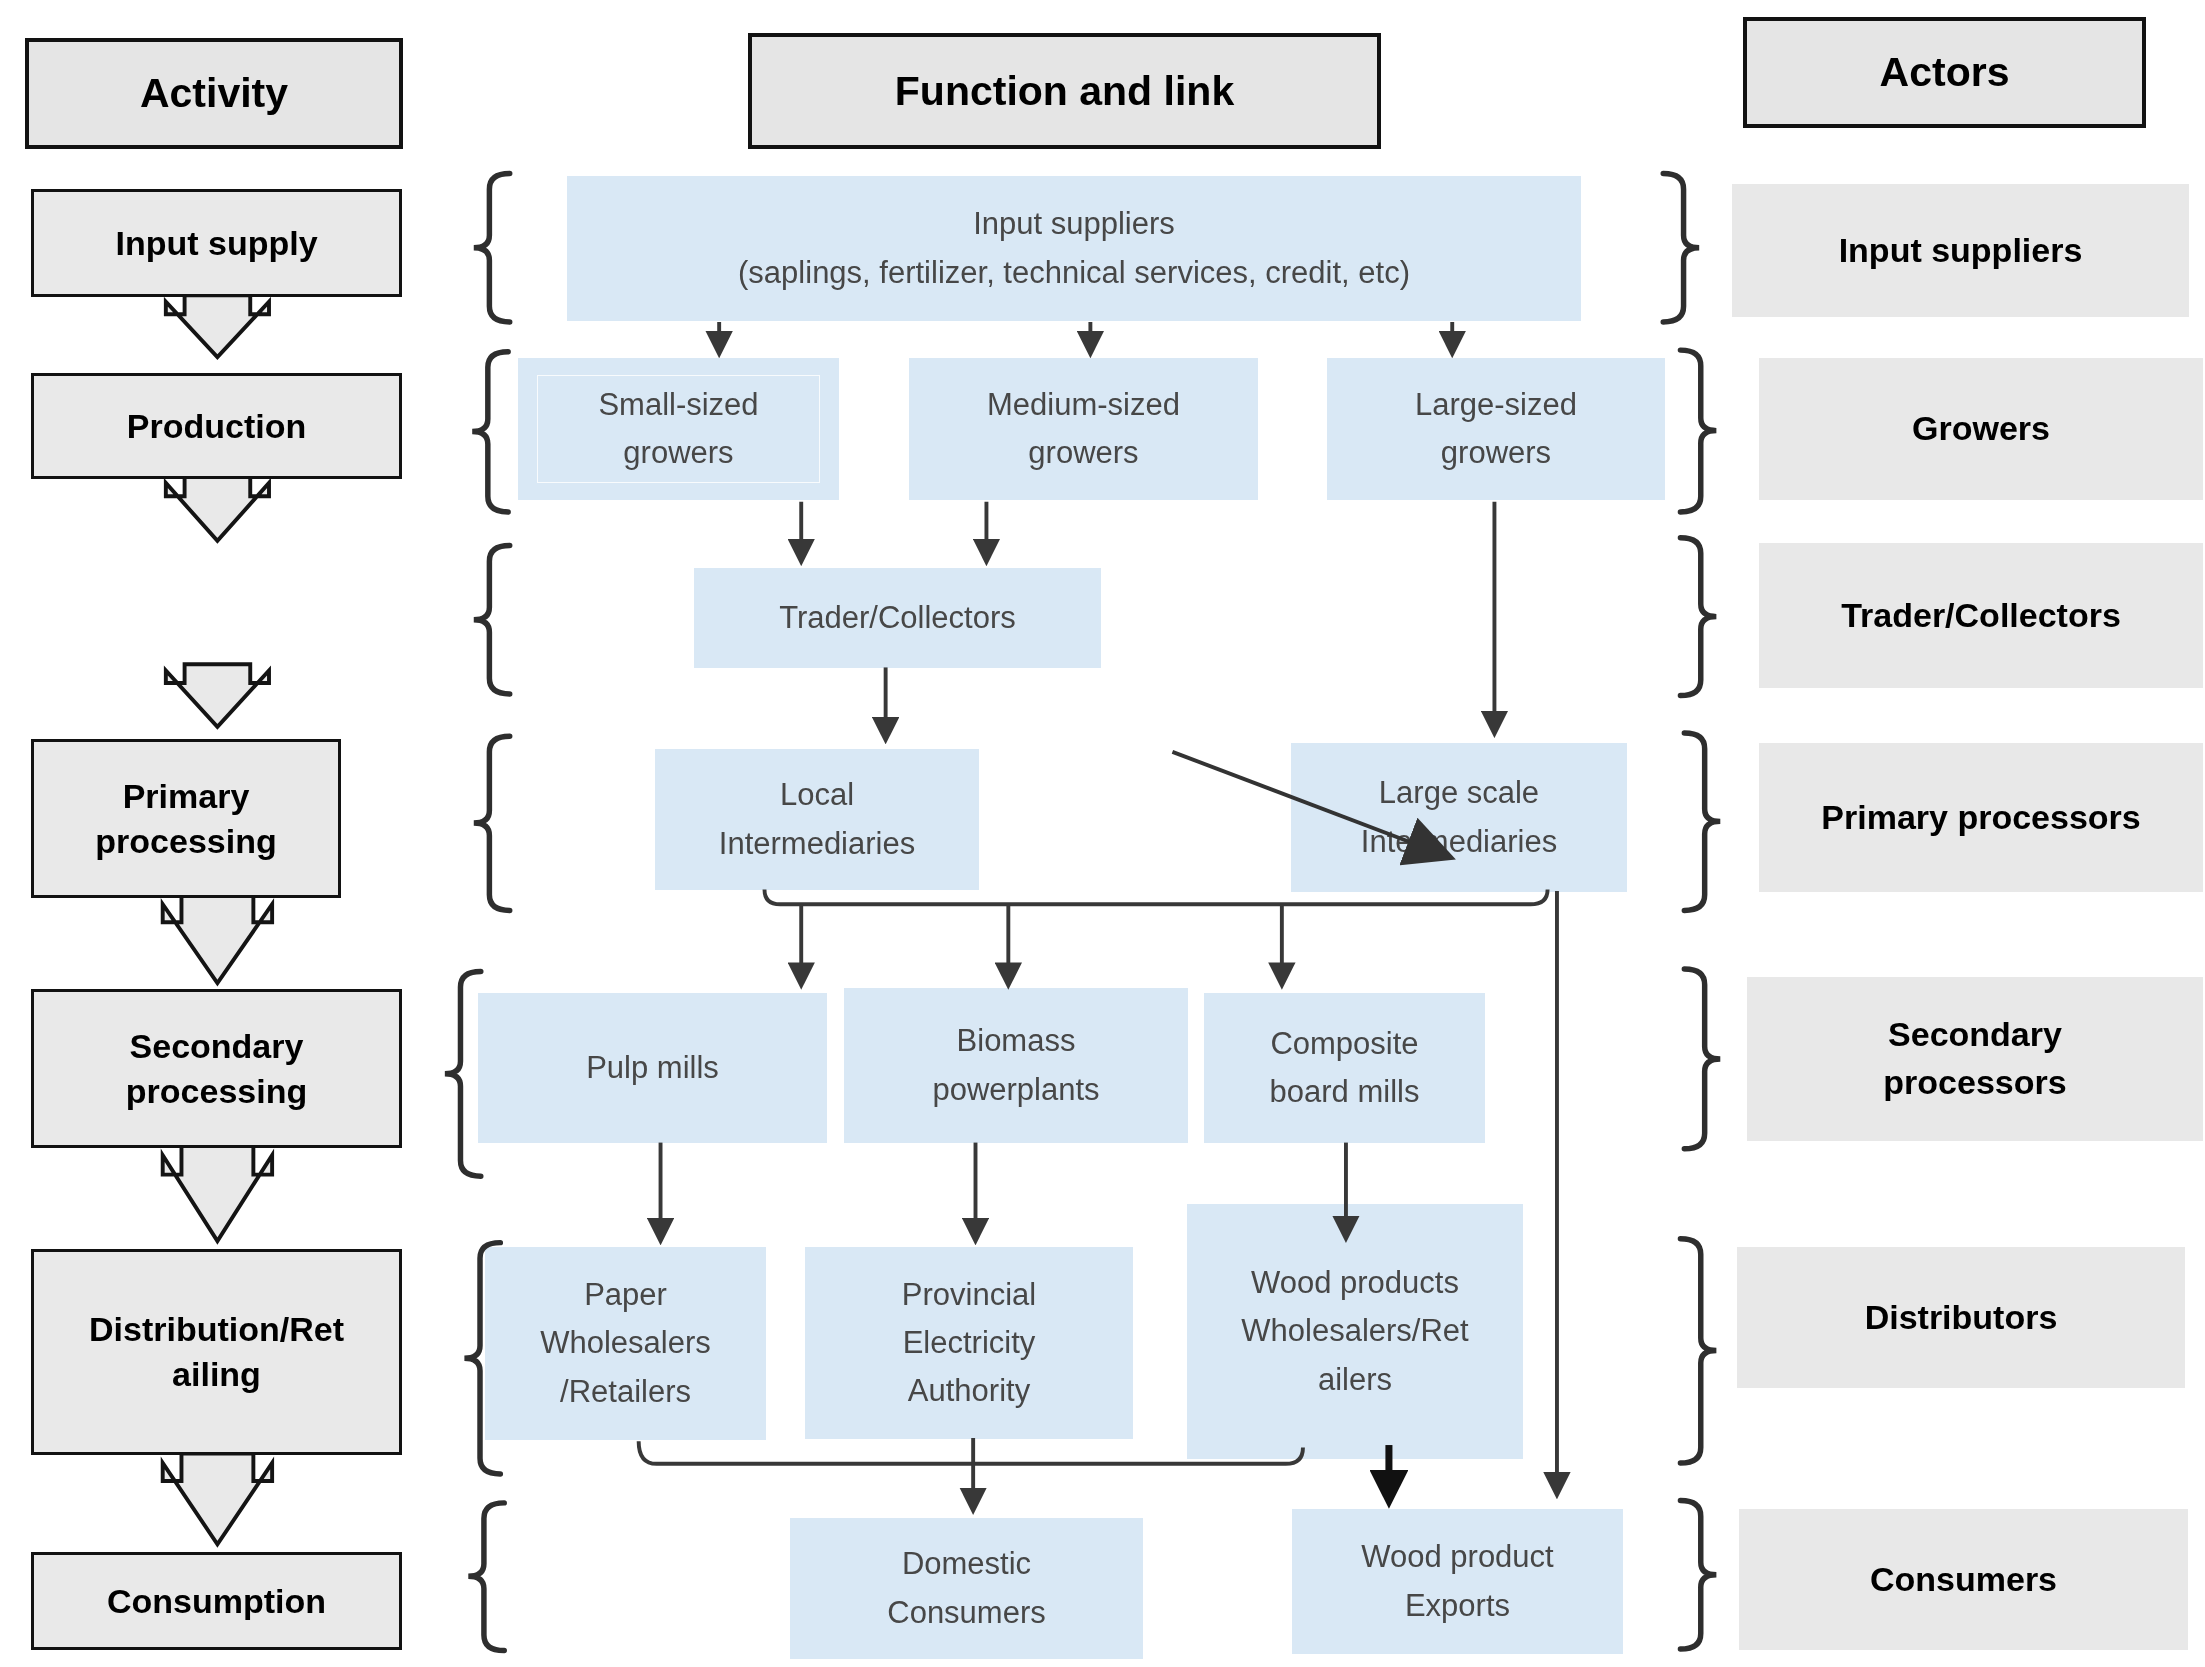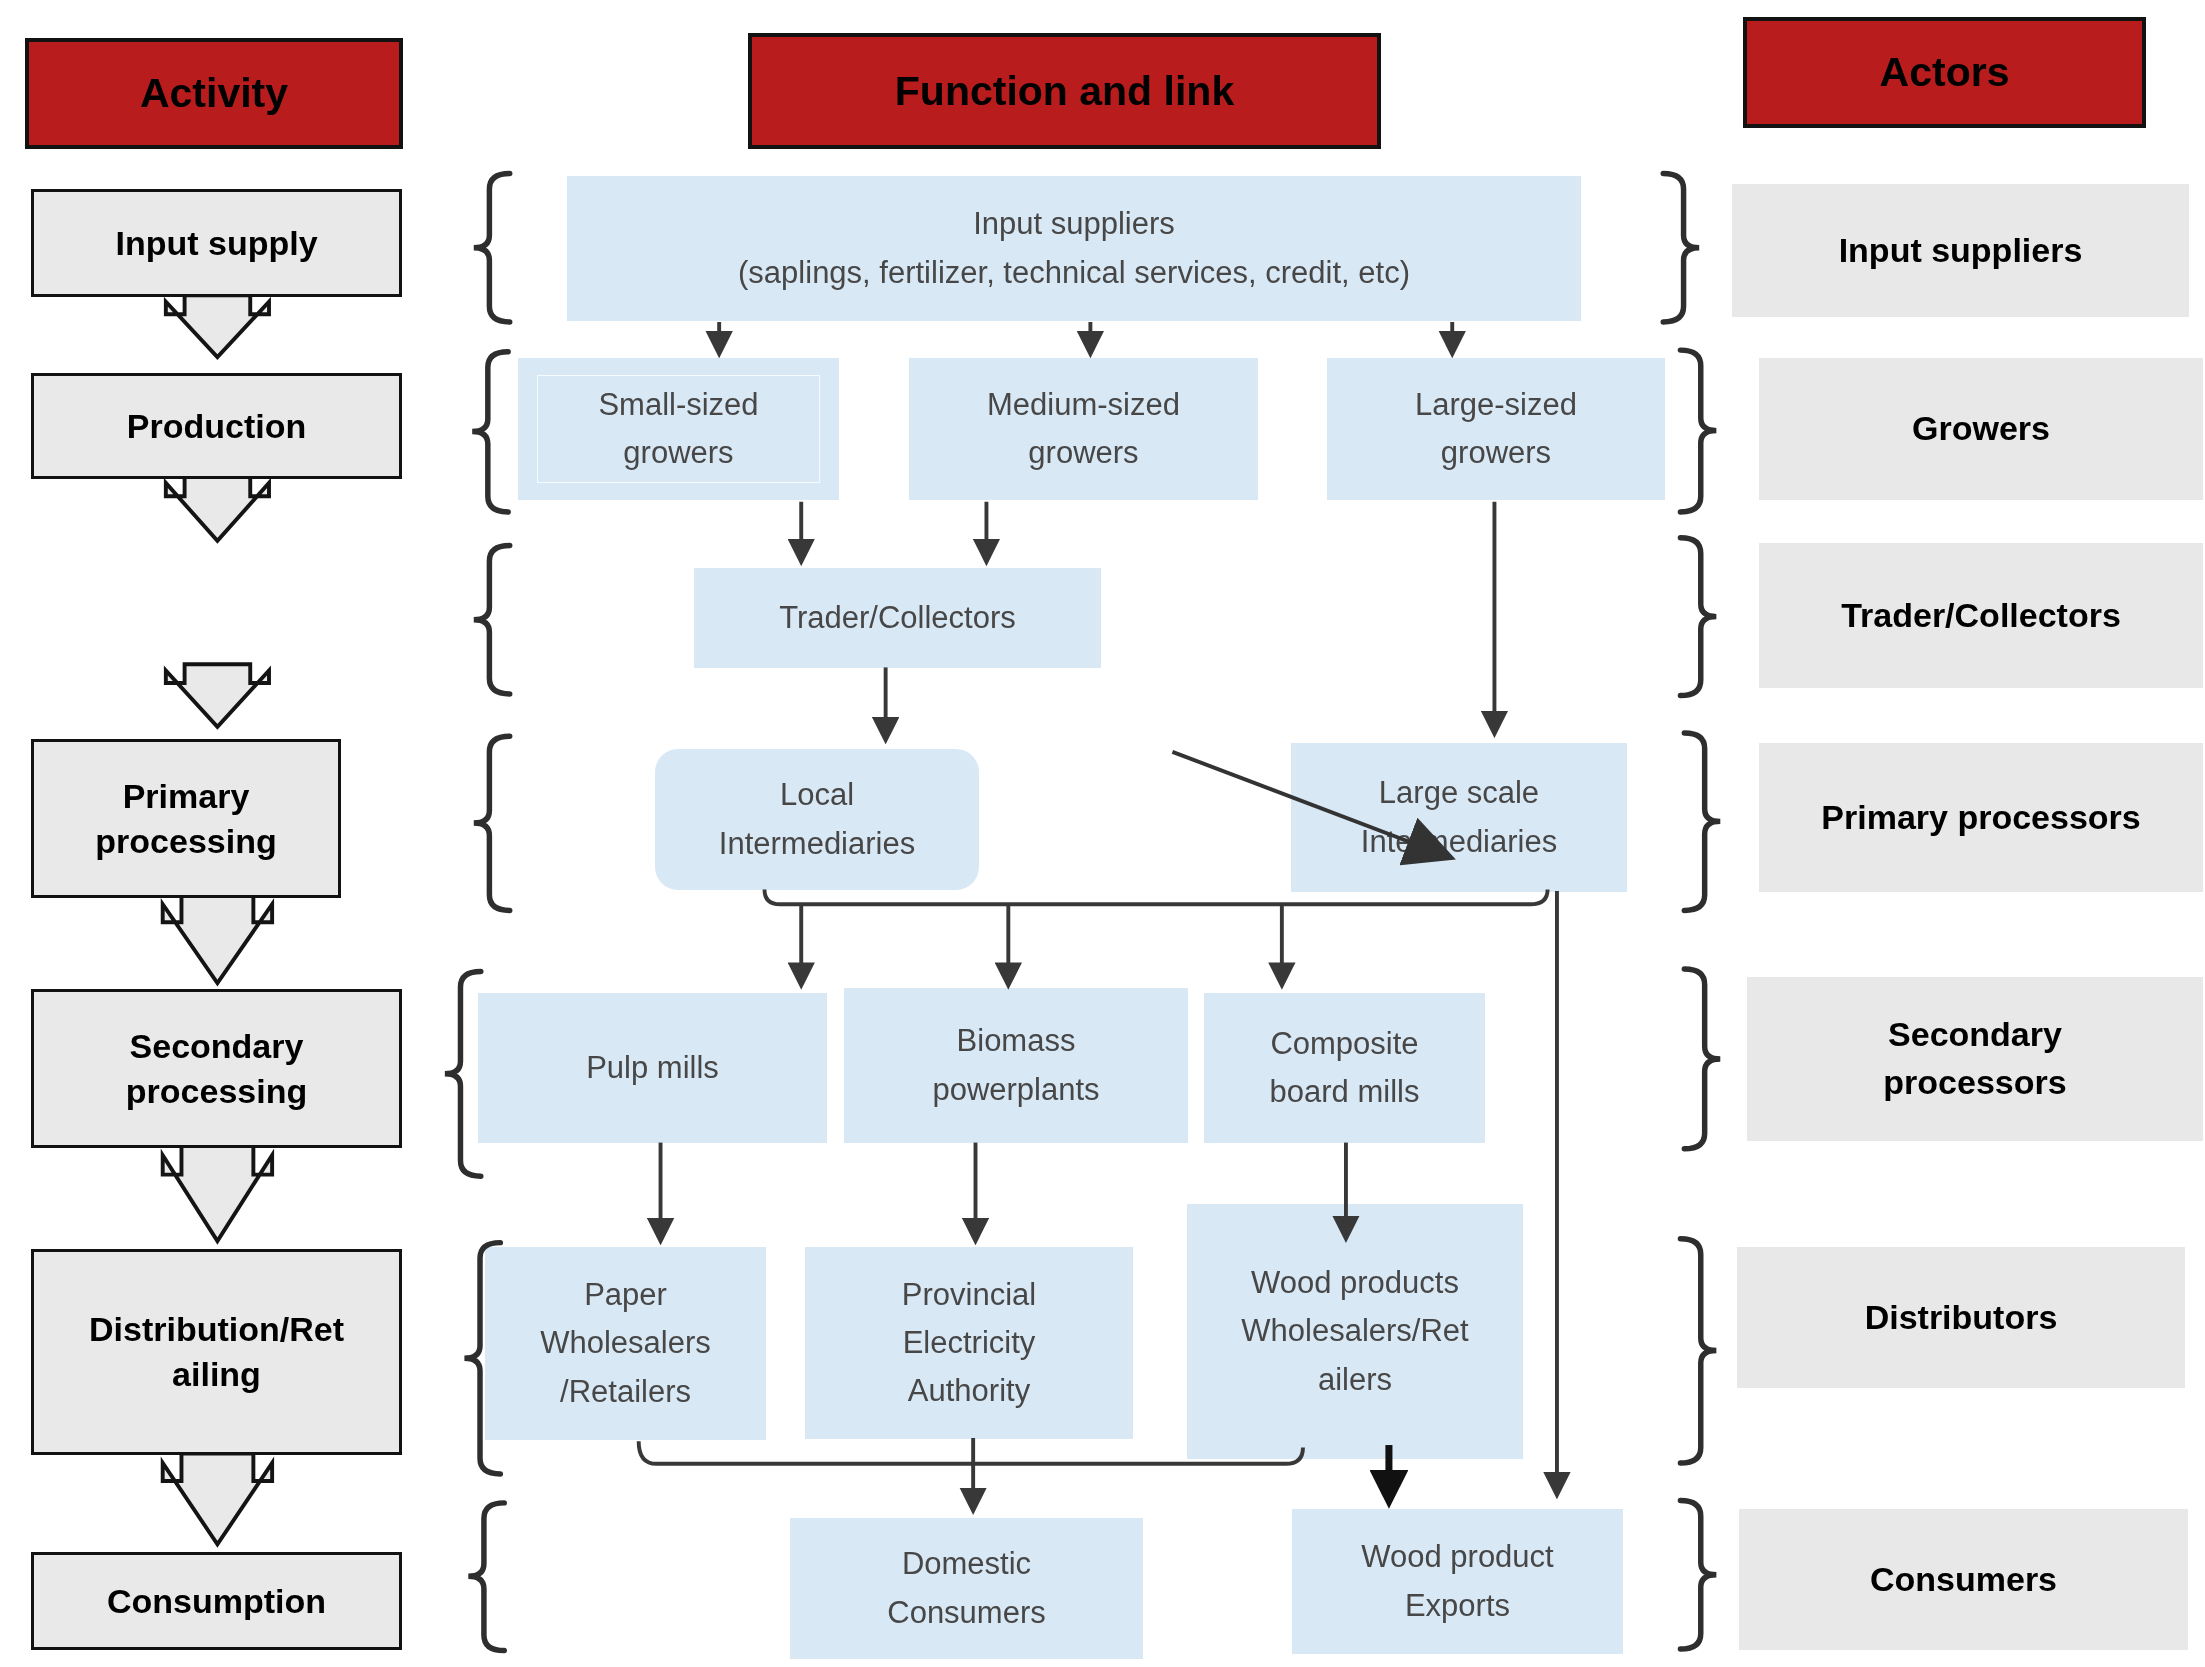--- a/index.html
+++ b/index.html
@@ -8,21 +8,21 @@
     font-family:"Liberation Sans", sans-serif;overflow:hidden;
   }
   .layer{position:absolute;left:0;top:0;width:2205px;height:1667px;}
   #svg-back{z-index:0;}
   .box{
     position:absolute;display:flex;align-items:center;justify-content:center;
     text-align:center;white-space:pre-line;z-index:1;box-sizing:border-box;
   }
   .blue{background:#d9e8f5;color:#474747;font-size:31px;line-height:1.55;font-weight:400;}
   .act{background:#e9e9e9;border:3.9px solid #121212;color:#000;font-weight:bold;font-size:34px;line-height:1.32;}
-  .hdr{background:#b91c1c;border:4.7px solid #121212;color:#000;font-weight:bold;font-size:41px;}
+  .hdr{background:#e5e5e5;border:4.7px solid #121212;color:#000;font-weight:bold;font-size:41px;}
   .actor{background:#e8e8e8;color:#000;font-weight:bold;font-size:34px;line-height:1.4;}
   .inset{position:absolute;left:19px;top:17px;right:19px;bottom:17px;border:1.6px solid rgba(255,255,255,.8);pointer-events:none;}
   #svg-front{z-index:2;pointer-events:none;}
 </style>
 </head>
 <body>
 
 <div class="canvas">
 
   <svg id="svg-back" class="layer" viewBox="0 0 2821 2133" xmlns="http://www.w3.org/2000/svg">
@@ -84,21 +84,21 @@
   </div>
   <div class="box blue" style="left:1327px;top:358px;width:338px;height:142px;">
     <span>Large-sized
 growers</span>
   </div>
 
   <div class="box blue" style="left:694px;top:568px;width:407px;height:100px;">
     <span>Trader/Collectors</span>
   </div>
 
-  <div class="box blue" style="left:655px;top:749px;width:324px;height:141px;border-radius:23px;">
+  <div class="box blue" style="left:655px;top:749px;width:324px;height:141px;">
     <span>Local
 Intermediaries</span>
   </div>
   <div class="box blue" style="left:1291px;top:743px;width:336px;height:149px;">
     <span>Large scale
 Intermediaries</span>
   </div>
 
   <div class="box blue" style="left:478px;top:993px;width:349px;height:150px;">
     <span>Pulp mills</span>

